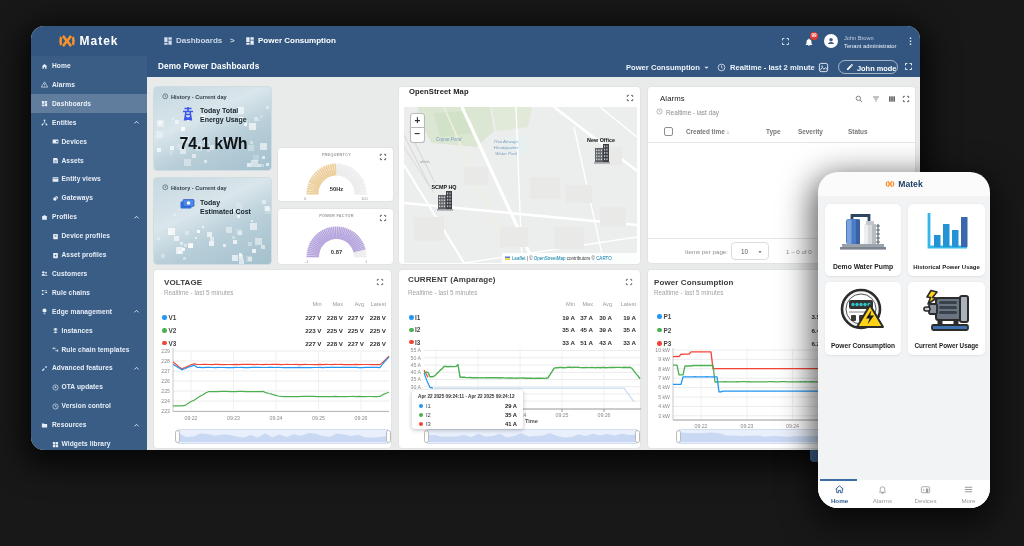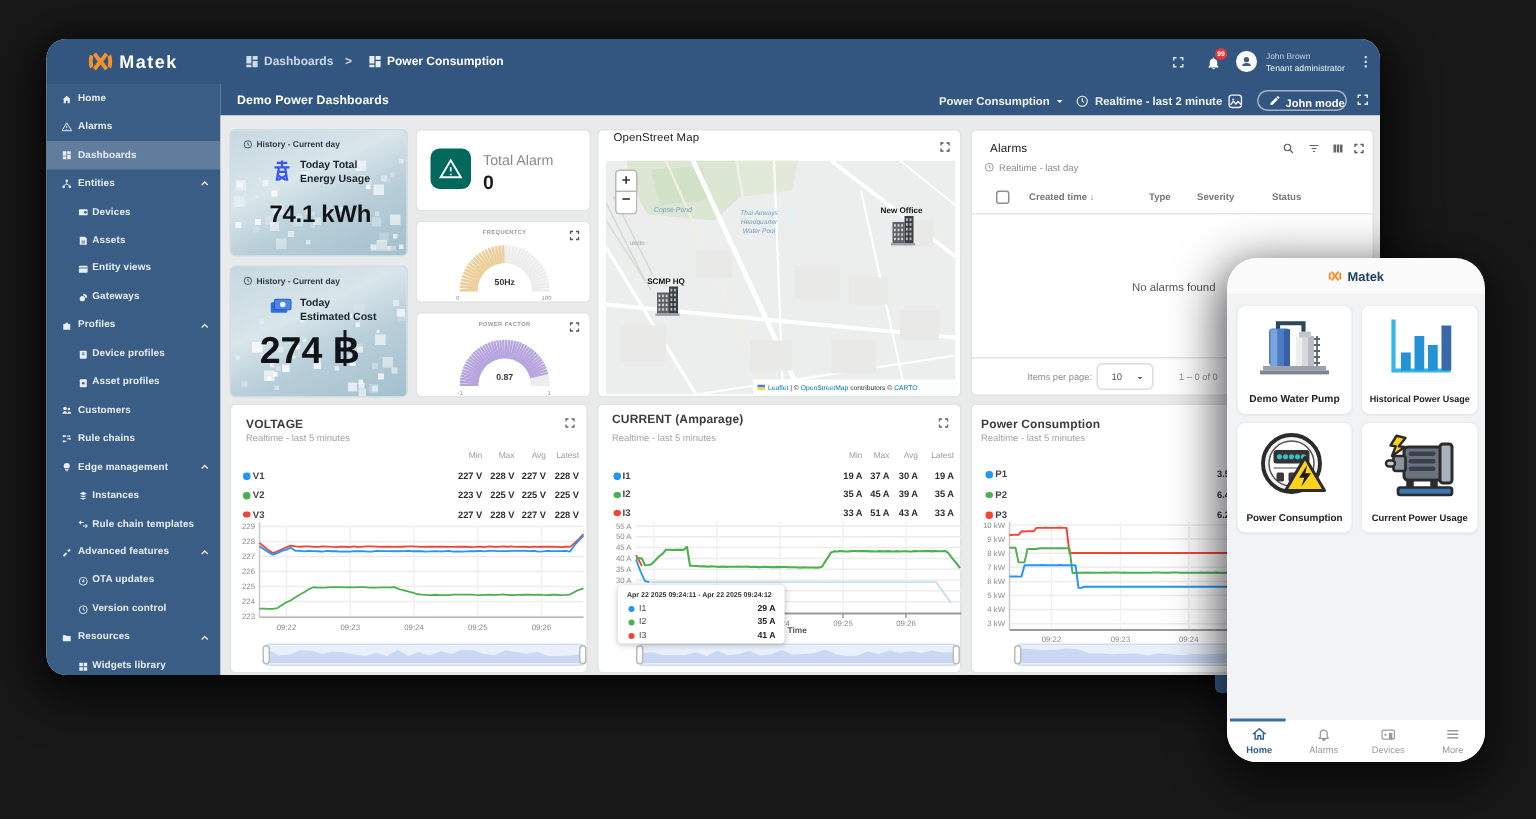--- a/index.html
+++ b/index.html
@@ -348,30 +348,20 @@
         <circle cx="12" cy="12" r="9"></circle>
         <path d="M12 7v5l3.5 2"></path>
       </svg>
       <div class="abs" style="left:17px;top:6.5px;font-size:5.6px;font-weight:600;color:#2f3a46">History - Current day</div>
       <svg width="15" height="13" viewBox="0 0 30 24" style="position:absolute;left:26px;top:20px">
         <rect x="1" y="6" width="22" height="14" rx="2" fill="#2f6fe0"></rect>
         <rect x="6" y="2" width="22" height="14" rx="2" fill="#4b86ea" stroke="#2f57b8" stroke-width="1.4"></rect>
         <circle cx="17" cy="9" r="3.6" fill="#fff"></circle>
       </svg>
       <div class="abs" style="left:46px;top:20px;font-size:7px;font-weight:700;color:#17222b;line-height:1.35">Today<br>Estimated Cost</div>
-      <div class="abs" style="left:-7px;top:44px;width:119px;text-align:center;font-size:25px;line-height:1;font-weight:700;color:#101418"><span>274</span> <span style="position:relative;display:inline-block">B<span style="position:absolute;left:7.6px;top:-2.5px;width:1.6px;height:24px;background:#101418"></span></span></div>
-    </div>
-    <div class="card" style="left:246px;top:60px;width:117px;height:55px">
-      <div class="abs" style="left:9px;top:12px;width:27px;height:27px;border-radius:6px;background:#00695c"></div>
-      <svg width="17" height="17" viewBox="0 0 24 24" style="position:absolute;left:14px;top:17px" fill="none" stroke="#fff" stroke-width="1.8">
-        <path d="M12 4 2.5 20h19z"></path>
-        <path d="M12 10.5v4M12 16.8v1.4" stroke-width="1.6"></path>
-      </svg>
-      <div class="abs" style="left:44px;top:15px;font-size:9.5px;color:#8b8b8b">Total Alarm</div>
-      <div class="abs" style="left:44px;top:27px;font-size:13px;font-weight:700;color:#1c1c1c">0</div>
     </div>
     <div class="card" style="left:246px;top:121px;width:117px;height:55px">
       <div class="abs" style="left:0;top:5px;width:117px;text-align:center;font-size:3.8px;font-weight:700;color:#9a9a9a;letter-spacing:.3px">FREQUENTCY</div>
       <svg width="8" height="8" viewBox="0 0 24 24" style="position:absolute;left:101px;top:5px">
         <g fill="none" stroke="#555" stroke-width="2.6">
           <path d="M4 9 V4 H9 M15 4 H20 V9 M20 15 V20 H15 M9 20 H4 V15"></path>
         </g>
       </svg>
       <svg width="117" height="48" viewBox="0 0 117 48" style="position:absolute;left:0;top:0">
         <line x1="40.5" y1="45.5" x2="28.5" y2="45.5" stroke="#eccf9c" stroke-width="1.8"></line>
@@ -474,21 +464,21 @@
         <line x1="75.6" y1="42.0" x2="87.9" y2="39.5" stroke="#ececec" stroke-width="1.6"></line>
         <line x1="75.8" y1="43.2" x2="88.2" y2="41.5" stroke="#ececec" stroke-width="1.6"></line>
         <line x1="76.0" y1="44.3" x2="88.4" y2="43.5" stroke="#ececec" stroke-width="1.6"></line>
         <line x1="76.0" y1="45.5" x2="88.5" y2="45.5" stroke="#ececec" stroke-width="1.6"></line>
       </svg>
       <div class="abs" style="left:0;top:40px;width:117px;text-align:center;font-size:5.8px;font-weight:700;color:#333">0.87</div>
       <div class="abs" style="left:27px;top:50px;font-size:4px;color:#9a9a9a">-1</div>
       <div class="abs" style="left:87px;top:50px;font-size:4px;color:#9a9a9a">1</div>
     </div>
     <div class="card" style="left:367px;top:60px;width:243px;height:179px">
-      <div class="wtitle" style="left:10px;top:0;font-weight:400;font-size:7.6px;color:#222">OpenStreet Map</div>
+      <div class="wtitle" style="left:10px;top:0;font-weight:700;font-size:7.6px;color:#222">OpenStreet Map</div>
       <svg width="8" height="8" viewBox="0 0 24 24" style="position:absolute;left:227px;top:7px">
         <g fill="none" stroke="#555" stroke-width="2.6">
           <path d="M4 9 V4 H9 M15 4 H20 V9 M20 15 V20 H15 M9 20 H4 V15"></path>
         </g>
       </svg>
       <svg width="233" height="156" viewBox="0 0 233 156" style="position:absolute;left:5px;top:20px">
         <rect width="233" height="156" fill="#eceded"></rect>
         <polygon points="14,0 86,0 90,24 72,40 28,36 16,16" fill="#dbe6d3"></polygon>
         <polygon points="88,0 128,0 124,20 92,24" fill="#e1ead9"></polygon>
         <polygon points="30,6 64,4 68,26 36,30" fill="#d2e2c8"></polygon>
@@ -605,21 +595,20 @@
         <circle cx="12" cy="12" r="9"></circle>
         <path d="M12 7v5l3.5 2"></path>
       </svg>
       <div class="abs" style="left:18px;top:21.5px;font-size:6.4px;color:#8d8d8d">Realtime - last day</div>
       <div class="abs" style="left:16px;top:40px;width:9px;height:9px;border:1.4px solid #8f8f8f;border-radius:2px"></div>
       <div class="abs" style="left:38px;top:41px;font-size:6.4px;color:#777;font-weight:600">Created time <span style="font-size:6px">↓</span></div>
       <div class="abs" style="left:118px;top:41px;font-size:6.4px;color:#777;font-weight:600">Type</div>
       <div class="abs" style="left:150px;top:41px;font-size:6.4px;color:#777;font-weight:600">Severity</div>
       <div class="abs" style="left:200px;top:41px;font-size:6.4px;color:#777;font-weight:600">Status</div>
       <div class="abs" style="left:0;top:55px;width:269px;height:1px;background:#e4e4e4"></div>
-      <div class="abs" style="left:0;top:100px;width:269px;text-align:center;font-size:7.6px;color:#555">No alarms found</div>
       <div class="abs" style="left:0;top:151px;width:269px;height:1px;background:#e4e4e4"></div>
       <div class="abs" style="left:37px;top:161px;font-size:6.2px;color:#8d8d8d">Items per page:</div>
       <div class="abs" style="left:83px;top:155px;width:38px;height:18px;border:1px solid #dcdcdc;border-radius:4px">
         <span style="position:absolute;left:9px;top:5px;font-size:6.4px;color:#555">10</span>
         <svg width="6" height="6" viewBox="0 0 24 24" style="position:absolute;right:5px;top:6px" fill="#666">
           <path d="M5 9l7 7 7-7z"></path>
         </svg>
       </div>
       <div class="abs" style="left:138px;top:161px;font-size:6.2px;color:#8d8d8d">1 – 0 of 0</div>
     </div>

